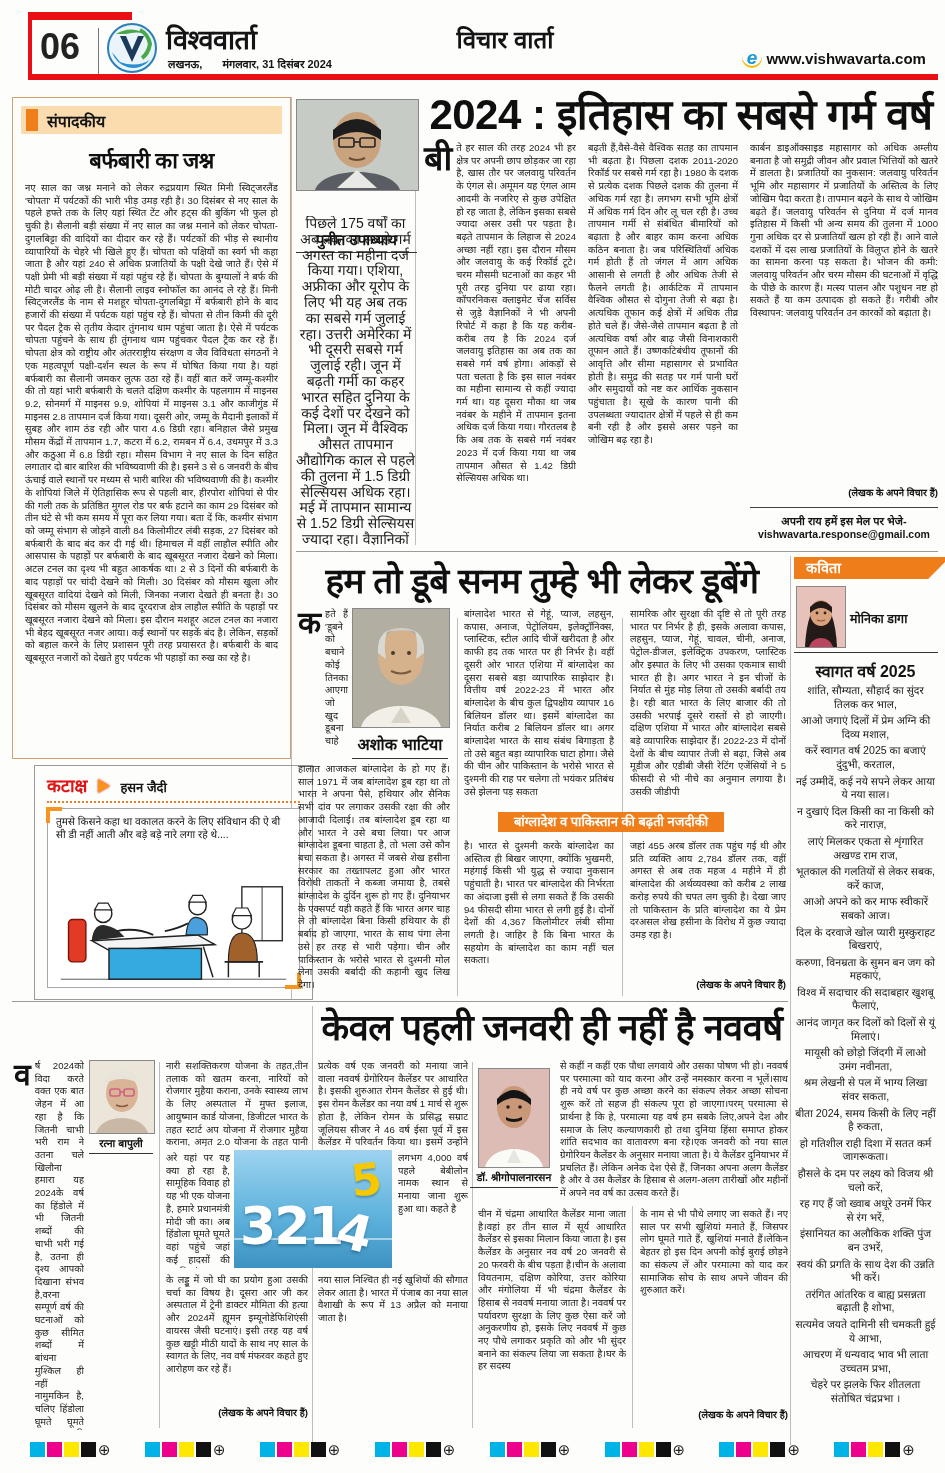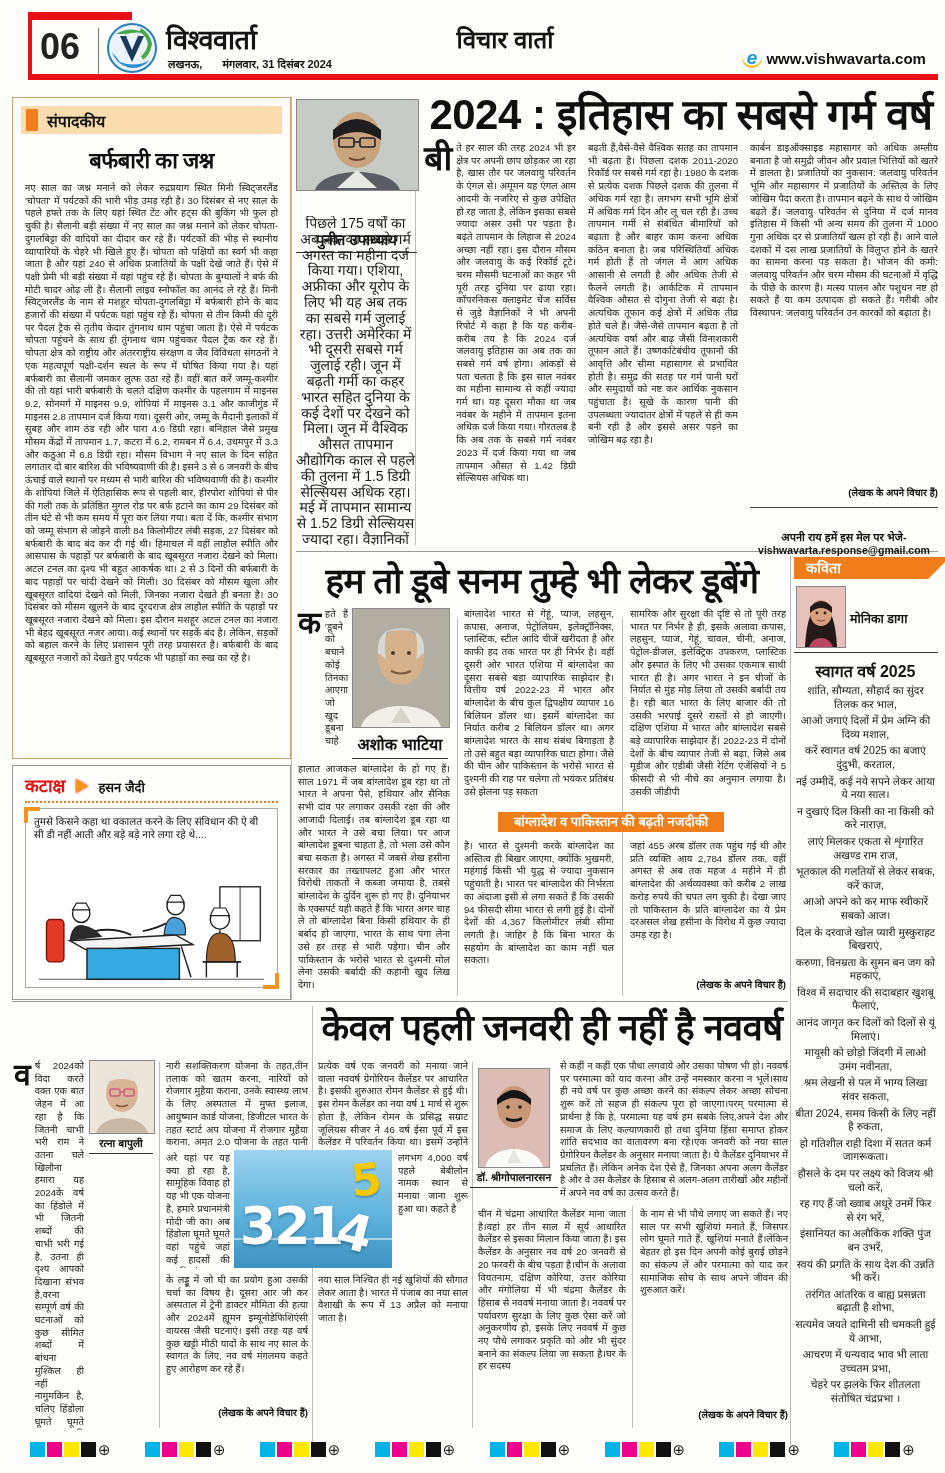--- a/index.html
+++ b/index.html
@@ -24,21 +24,21 @@
   .site{font-size:15px;font-weight:bold;color:#111;}
   .e-icon{display:inline-block;width:20px;height:20px;border-radius:50%;color:#1a9ad7;font-weight:bold;
           font-size:19px;line-height:20px;text-align:center;font-style:italic;
           box-shadow:inset 0 -2px 0 #f5b90a;}
   
   .ed-box{border:1px solid #cda06b;}
   .ed-strip{background:#fbdcae;height:28px;position:relative;}
   .ed-strip .sq{position:absolute;left:5px;top:3px;width:12px;height:22px;background:#ef7d1a;}
   .ed-strip .lbl{position:absolute;left:26px;top:4px;font-size:16px;font-weight:bold;}
   
-  .kt-box{border:1px solid #9a9a9a;}
+  .kt-box{border:1px solid #9a9a9a;margin-left:22px;}
   .kt-lbl{color:#e01414;font-weight:bold;font-size:18px;}
   .kt-arrow{display:inline-block;width:0;height:0;border-top:7px solid transparent;border-bottom:7px solid transparent;
             border-left:12px solid #f7941d;margin:0 6px -1px 6px;filter:drop-shadow(0 0 1px #e01414);}
   .kt-auth{font-weight:bold;font-size:13px;}
   .kt-dots{border-top:2px dotted #e8821e;margin:2px 12px;position:relative;}
   .kt-frame{border:1px solid #a8a8a8;position:relative;background:#fff;}
   .corner{position:absolute;width:12px;height:12px;}
   .corner.tl{left:-2px;top:-2px;border-left:4px solid #f7941d;border-top:4px solid #f7941d;}
   .corner.br{right:-2px;bottom:-2px;border-right:4px solid #f7941d;border-bottom:4px solid #f7941d;}
   .kt-cap{font-size:10.3px;line-height:13.3px;text-align:left;padding:6px 8px 0 8px;}
@@ -46,21 +46,21 @@
   .subhead{background:#ef7d1a;color:#fff;font-weight:bold;font-size:13px;text-align:center;line-height:20px;}
   
   .poem-head{background:#ef7d1a;color:#fff;font-weight:bold;font-size:14.5px;line-height:22px;padding-left:12px;
              clip-path:polygon(0 0,100% 0,86% 100%,0 100%);}
   .poem-title{font-size:16px;font-weight:bold;text-align:center;}
   .poem-line{font-size:10.6px;line-height:13.6px;text-align:center;font-weight:500;margin-bottom:3px;color:#1b1b1b;}
   
   .photo{overflow:hidden;border:1px solid #888;background:#ccc;}
   .photo svg{display:block;width:100%;height:100%;}
   
-  .feedback{border-top:1px solid #444;text-align:center;padding-top:21px;}
+  .feedback{border-top:1px solid #444;text-align:center;padding-top:5px;}
   .fb1{font-size:11px;font-weight:bold;}
   .fb2{font-size:10.5px;font-weight:bold;}
   
   .yearimg{background:linear-gradient(180deg,#9ed3ef 0%,#5fb3dd 55%,#3d92c2 100%);position:relative;overflow:hidden;z-index:6;}
   .yearimg .horizon{position:absolute;left:0;right:0;bottom:28px;height:2px;background:rgba(255,255,255,.5);}
   .y-big{position:absolute;left:6px;bottom:12px;color:#fff;font-weight:bold;font-size:52px;letter-spacing:-2px;
          font-family:"DejaVu Sans",sans-serif;text-shadow:0 2px 3px rgba(0,40,70,.35);}
   .y-fall{position:absolute;right:20px;bottom:6px;color:#fff;font-weight:bold;font-size:50px;transform:rotate(14deg);
           font-family:"DejaVu Sans",sans-serif;text-shadow:0 2px 3px rgba(0,40,70,.35);}
   .y-new{position:absolute;right:10px;top:4px;color:#f6c800;font-weight:bold;font-size:44px;transform:rotate(-6deg);
@@ -288,21 +288,21 @@
         </svg>
       </div>
       <div class="caption cap-rule" style="width:64px;font-size:10.5px;margin-top:2px;">रत्ना बापुली</div>
     </div>
     <span class="dc" style="font-size:30px;line-height:27px;">व</span>
     <div class="bt" style="height:370px;">र्ष 2024को विदा करते वक्त एक बात जेहन में आ रहा है कि जितनी चाभी भरी राम ने उतना चले खिलौना हमारा यह 2024के वर्ष का हिंडोले में भी जितनी शब्दों की चाभी भरी गई है, उतना ही दृश्य आपको दिखाना संभव है,वरना सम्पूर्ण वर्ष की घटनाओं को कुछ सीमित शब्दों में बांधना मुश्किल ही नहीं नामुमकिन है, चलिए हिंडोला घूमते घूमते भारत की धार्मिक मुद्दों पर पहुंची हैं और यह उचित भी है क्योंकि किसी काम की शुरुआत भगवान के नाम से ही होना चाहिए। पहला दर्शन अयोध्या के राम लला का करिए,जो एक ऐतिहासिक जीत ही नहीं महान कार्य था मोदी जी का। पुनः उसके बाद काशी विश्वनाथ मंदिर , फिर आबू धाबू का मंदिर तथा स्वच्छता को वर्ष समर्पित करने का संदेश। अब हिंडोला घूमते घूमते भारत के राजनीतिक मैदान में पहुंच गया, जहां एक तरफ चुनाव की सरगर्मी तो दूसरी तरफ योजनाओं की झड़ी। गैस पर खाना बन रही है, उज्ज्वल योजना के तहत घर घर बिजली का बल्ब जल रहा है।मन खुश हो गया गांव की सुलझी हुई दशा देखकर।</div>
   </div>
   <div class="abs bt" style="left:166px;top:1060px;width:142px;height:86px;">नारी सशक्तिकरण योजना के तहत,तीन तलाक को खतम करना, नारियों को रोजगार मुहैया कराना, उनके स्वास्थ्य लाभ के लिए अस्पताल में मुफ्त इलाज, आयुष्मान कार्ड योजना, डिजीटल भारत के तहत स्टार्ट अप योजना में रोजगार मुहैया कराना, अमृत 2.0 योजना के तहत पानी के लिए नल लगवाना, स्वच्छता अभियान के तहत गांव में शौचालय खोलना आदि दिखाया जा रहा है।</div>
   <div class="abs bt" style="left:166px;top:1152px;width:64px;height:116px;">अरे यहां पर यह क्या हो रहा है, सामूहिक विवाह हो यह भी एक योजना है, हमारे प्रधानमंत्री मोदी जी का। अब हिंडोला घूमते घूमते वहां पहुंचे जहां कई हादसों की झलकियां</div>
   <div class="abs" style="left:166px;top:1274px;width:142px;">
-    <div class="bt" style="height:132px;">के लड्डू में जो घी का प्रयोग हुआ उसकी चर्चा का विषय है। दूसरा आर जी कर अस्पताल में ट्रेनी डाक्टर मौमिता की हत्या और 2024में ह्यूमन इम्यूनोडेफिशिएंसी वायरस जैसी घटनाएं। इसी तरह यह वर्ष कुछ खट्टी मीठी यादों के साथ नए साल के स्वागत के लिए, नव वर्ष मंगलमय कहते हुए आरोहण कर रहे हैं।</div>
+    <div class="bt" style="height:132px;">के लड्डू में जो घी का प्रयोग हुआ उसकी चर्चा का विषय है। दूसरा आर जी कर अस्पताल में ट्रेनी डाक्टर मौमिता की हत्या और 2024में ह्यूमन इम्यूनोडेफिशिएंसी वायरस जैसी घटनाएं। इसी तरह यह वर्ष कुछ खट्टी मीठी यादों के साथ नए साल के स्वागत के लिए, नव वर्ष मंफरवर कहते हुए आरोहण कर रहे हैं।</div>
     <div class="closing">(लेखक के अपने विचार हैं)</div>
   </div>
 
   <div class="abs yearimg" style="left:234px;top:1150px;width:158px;height:118px;">
     <div class="horizon"></div>
     <span class="y-big">321</span>
     <span class="y-fall">4</span>
     <span class="y-new">5</span>
   </div>
 

